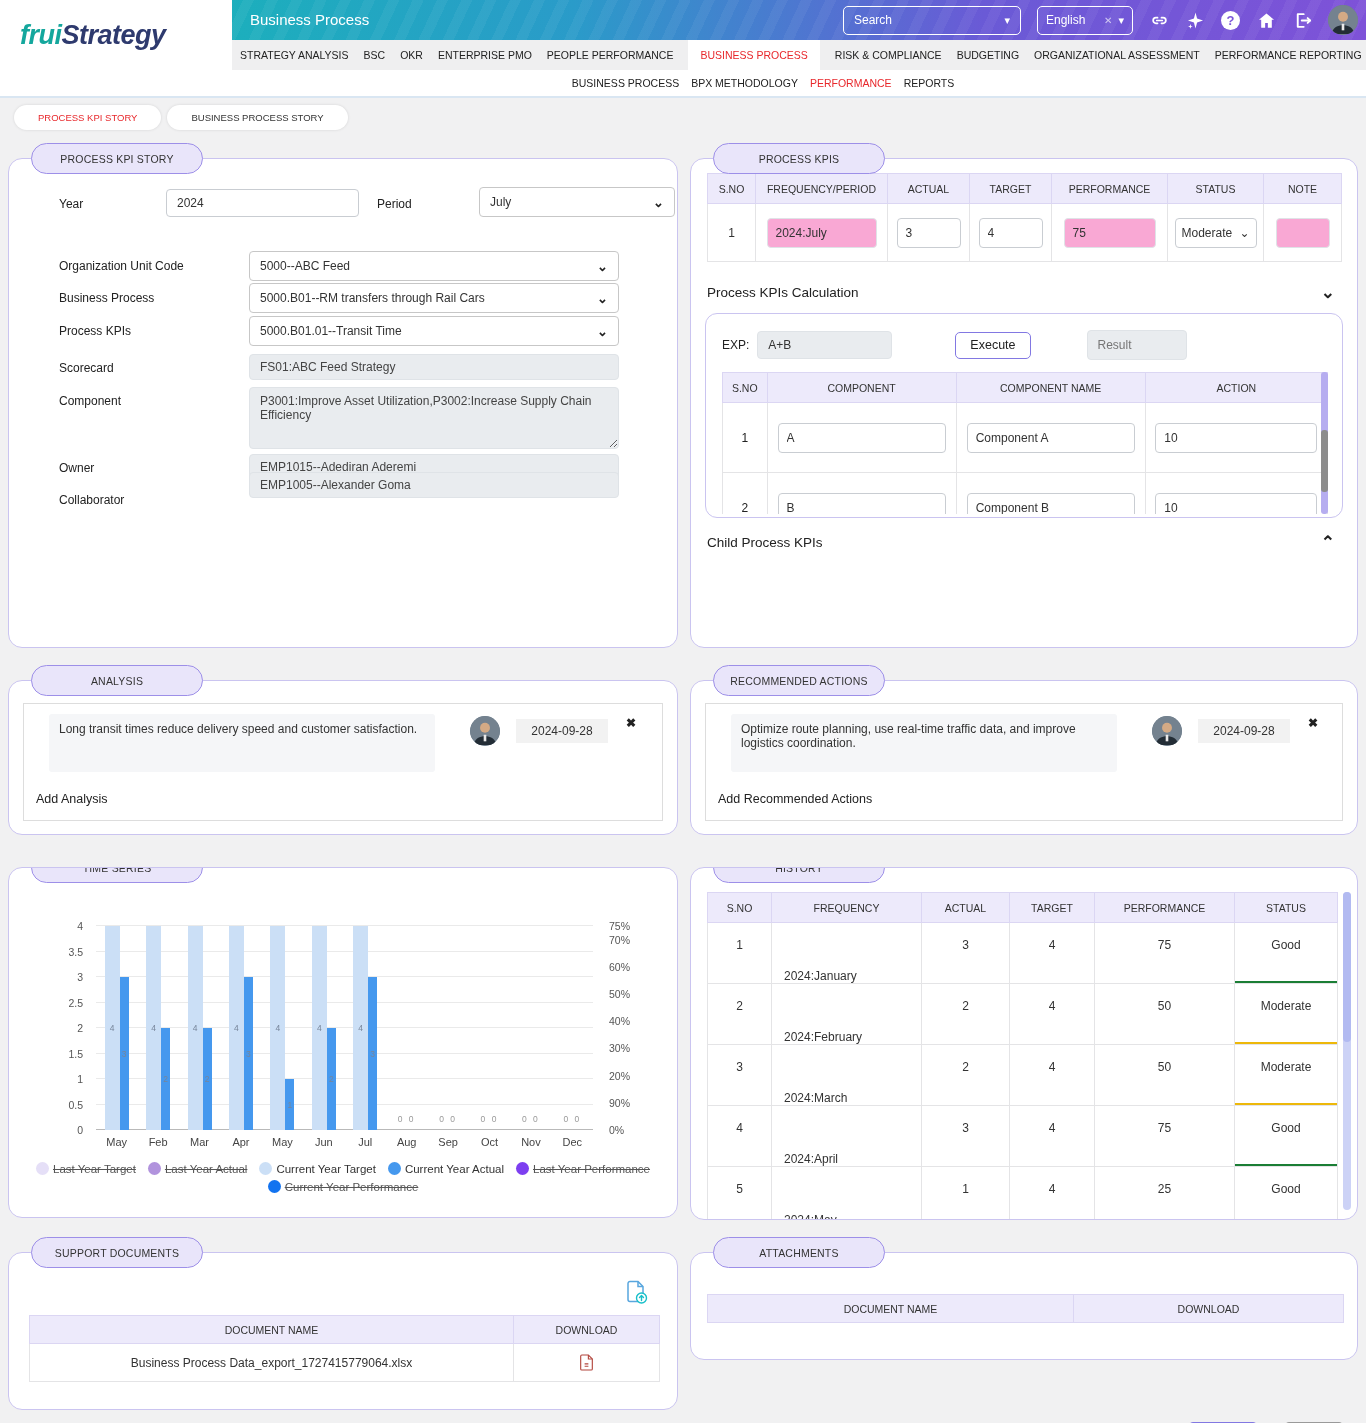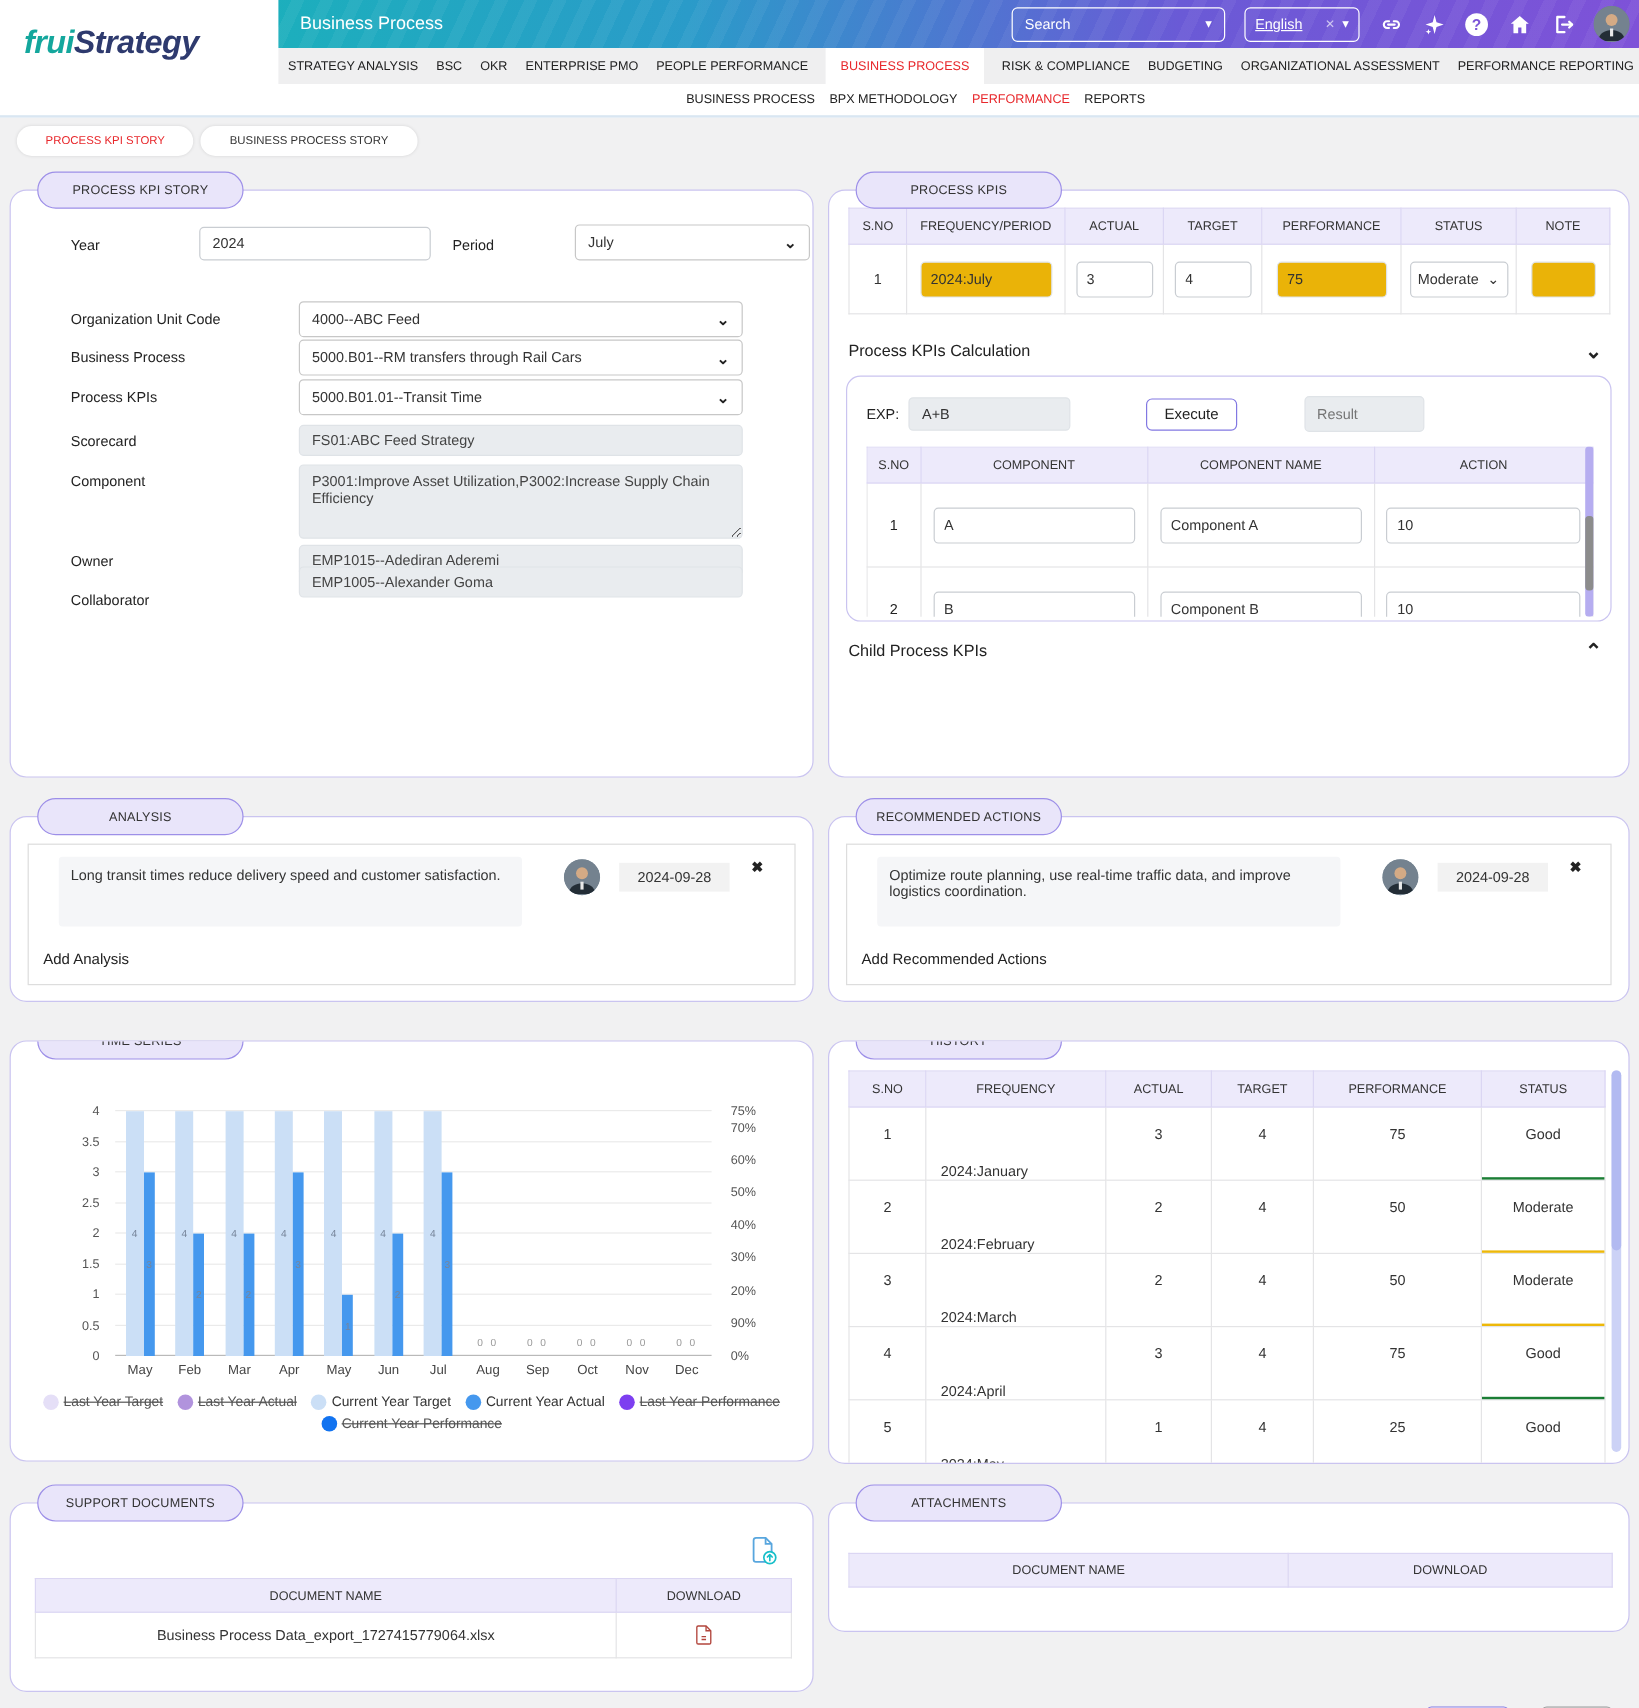--- a/index.html
+++ b/index.html
@@ -16,21 +16,21 @@
   .logo { position:absolute; left:0; top:0; width:232px; height:70px; background:#fff; z-index:5;
     display:flex; align-items:center; padding-left:20px; font-size:27px; font-style:italic; font-weight:bold; letter-spacing:-.5px;}
   .logo-frui { color:#14a79d; }
   .logo-strategy { color:#2e3a6e; }
   .head-title { position:absolute; left:250px; top:11px; color:#fff; font-size:15px; z-index:2; }
   .head-right { position:absolute; right:8px; top:0; height:40px; display:flex; align-items:center; gap:16px; z-index:2; }
   .search-box { width:178px; height:29px; border:1.5px solid #fff; border-radius:5px; color:#fff;
     display:flex; align-items:center; justify-content:space-between; padding:0 10px; font-size:12px; }
   .lang-box { width:96px; height:29px; border:1.5px solid #fff; border-radius:5px; color:#fff;
     display:flex; align-items:center; gap:6px; padding:0 8px; font-size:12px; }
-  .lang-box .grow { flex:1;text-decoration:underline; }
+  .lang-box .grow { flex:1; }
   .lang-x { opacity:.65; font-size:10px; }
   .caret { font-size:11px; line-height:1; }
   .hicon { width:20px; height:20px; display:flex; align-items:center; justify-content:center; }
   .hicon svg { width:19px; height:19px; }
   .help-badge { width:19px; height:19px; background:#fff; color:#7c55d8; border-radius:50%;
     display:flex; align-items:center; justify-content:center; font-weight:bold; font-size:13px; }
   .avatar { width:30px; height:30px; border-radius:50%; overflow:hidden; background:#6e7f8d; flex:0 0 auto; }
   .avatar svg { width:100%; height:100%; display:block; }
 
   
@@ -75,21 +75,21 @@
   .kpis-card { height:490px; }
   .btnrow { display:flex; justify-content:flex-end; gap:12px; margin:15px 20px 0 0; }
   .pbtn { background:#fff; border:1px solid #8278e2; border-radius:5px; height:27px; padding:0 14px;
     font-size:12.5px; color:#222; font-family:inherit; cursor:pointer; }
   table.ptable { border-collapse:collapse; margin:14px 0 0 16px; table-layout:fixed; }
   table.ptable th { background:#edeafb; border:1px solid #dbd6f3; font-size:10.5px; font-weight:normal;
     color:#333; height:30px; }
   table.ptable td { border:1px solid #e4e4e6; text-align:center; font-size:12px; color:#333; }
   .cellinput { border:1px solid #c9cdd2; border-radius:4px; height:30px; font-size:12px; padding:0 8px;
     font-family:inherit; color:#333; background:#fff; }
-  .cellinput.gray { background:#eab308; border-color:#dfe3e7; }
+  .cellinput.gray { background:#f9a8d4; border-color:#dfe3e7; }
   .cellselect { border:1px solid #c9cdd2; border-radius:4px; height:30px; font-size:12px; padding:0 6px;
     display:inline-flex; align-items:center; justify-content:space-between; gap:4px; color:#333; cursor:pointer; }
   .sechead { display:flex; align-items:center; justify-content:space-between; margin:22px 22px 0 16px;
     font-size:13.5px; color:#222; }
   .chev { font-size:17px; font-weight:bold; cursor:pointer; line-height:1; }
   .calc-card { position:relative; border:1px solid #cac4f0; border-radius:12px; margin:12px 14px 0 14px; height:205px; overflow:hidden; }
   .exprow { display:flex; align-items:center; gap:8px; margin:16px 0 0 16px; font-size:12px; }
   .exp-input { width:135px; height:28px; background:#e9ecef; border:1px solid #dfe3e7; border-radius:4px;
     font-size:12px; padding:0 10px; font-family:inherit; color:#333; }
   .exec-btn { margin-left:55px; }
@@ -262,21 +262,21 @@
       <span class="flabel" style="left:50px;top:38px">Year</span>
       <input class="tinput" style="left: 157px; top: 30px; width: 193px; height: 28px;" value="2024">
       <span class="flabel" style="left:368px;top:38px">Period</span>
       <div class="fselect" style="left:470px;top:28px;width:196px;height:30px">
         <span>July</span>
           <span class="sel-caret">⌄</span>
       </div>
 
       <span class="flabel" style="left:50px;top:100px">Organization Unit Code</span>
       <div class="fselect" style="left:240px;top:92px;width:370px;height:30px">
-        <span>4000--ABC Feed</span>
+        <span>5000--ABC Feed</span>
           <span class="sel-caret">⌄</span>
       </div>
 
       <span class="flabel" style="left:50px;top:132px">Business Process</span>
       <div class="fselect" style="left:240px;top:124px;width:370px;height:30px">
         <span>5000.B01--RM transfers through Rail Cars</span>
           <span class="sel-caret">⌄</span>
       </div>
 
       <span class="flabel" style="left:50px;top:165px">Process KPIs</span>

